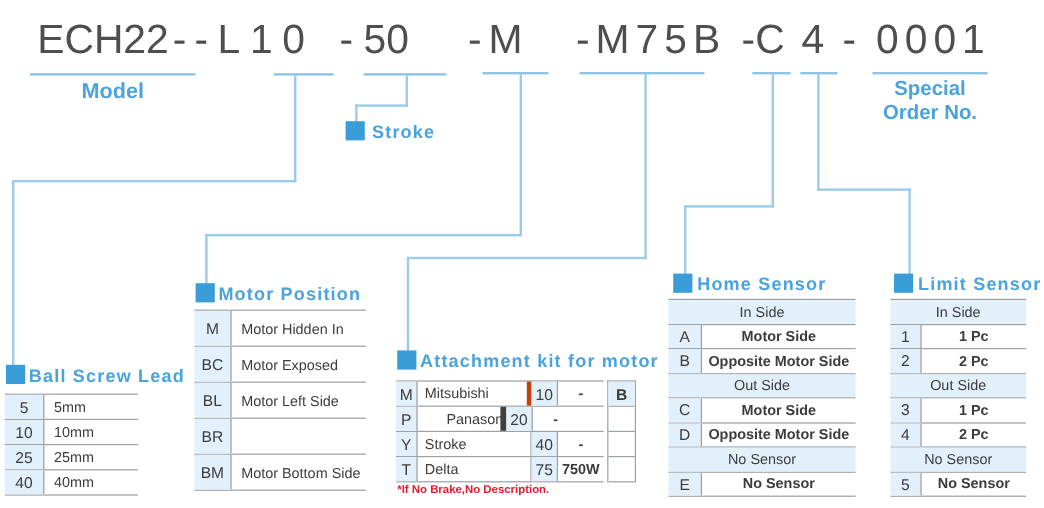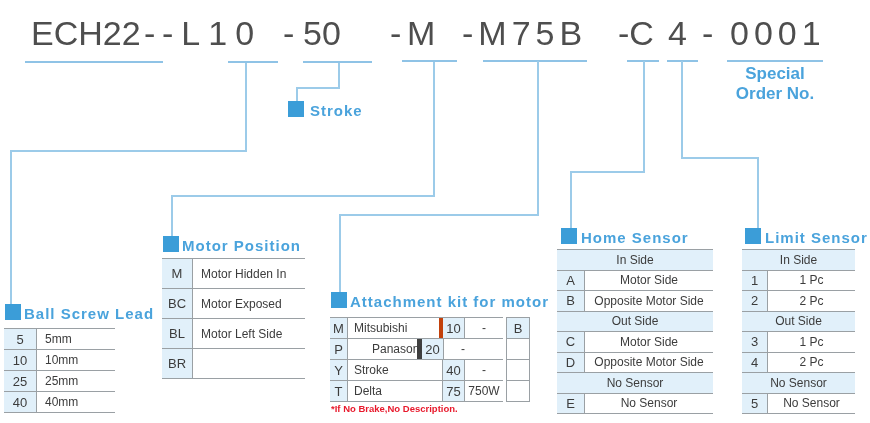--- a/index.html
+++ b/index.html
@@ -20,54 +20,55 @@
   .sq{position:absolute;width:16px;height:16px;background:#3b9dd8;}
   
   .stitle{position:absolute;color:#4aa3dc;font-weight:bold;font-size:15px;letter-spacing:1px;white-space:nowrap;}
   .toplabel{position:absolute;color:#4aa3dc;font-weight:bold;font-size:18px;text-align:center;}
   
   .tbl{position:absolute;border-top:1px solid #9aa0a4;font-size:12px;color:#3c3c3c;}
   .trow{display:flex;border-bottom:1px solid #9aa0a4;box-sizing:border-box;}
   .cell{display:flex;align-items:center;box-sizing:border-box;}
   .code{background:#e1f0fa;justify-content:center;border-right:1px solid #9aa0a4;font-size:13px;}
   .desc{padding-left:8px;}
-  .desc-c{justify-content:center;}
+  .desc-c{justify-content:center;font-weight:bold;}
   .grouphdr{background:#e1f0fa;justify-content:center;width:100%;}
   .bgblue{background:#e1f0fa;}
   .footnote{position:absolute;color:#e8192c;font-size:9.5px;font-weight:bold;white-space:nowrap;}
 </style>
 </head>
 <body>
 
 <div id="stage">
 
   <div>
     <span class="seg" style="left:31px">ECH22</span>
     <span class="seg" style="left:144px">-</span>
     <span class="seg ls8" style="left:162px">-L10</span>
     <span class="seg" style="left:283px">-</span>
     <span class="seg" style="left:303px">50</span>
     <span class="seg" style="left:390px">-</span>
     <span class="seg" style="left:407px">M</span>
-    <span class="seg ls5" style="left:462px">-M75B</span>
+    <span class="seg ls5" style="left:480px">-M75B</span>
     <span class="seg" style="left:618px">-C</span>
     <span class="seg" style="left:668px">4</span>
     <span class="seg" style="left:702px">-</span>
     <span class="seg ls5" style="left:730px">0001</span>
   </div>
 
   <div class="uline" style="left:25px;top:61px;width:138px"></div>
   <div class="uline" style="left:228px;top:61px;width:50px"></div>
   <div class="uline" style="left:303px;top:61px;width:69px"></div>
   <div class="uline" style="left:402px;top:60px;width:55px"></div>
   <div class="uline" style="left:483px;top:60px;width:104px"></div>
   <div class="uline" style="left:627px;top:60px;width:32px"></div>
   <div class="uline" style="left:667px;top:60px;width:31px"></div>
   <div class="uline" style="left:727px;top:60px;width:96px"></div>
 
+  <div class="toplabel" style="left:25px;top:66px;width:138px">Model</div>
   <div class="toplabel" style="left:727px;top:64px;width:96px;font-size:17px;line-height:20px">
     <div>Special</div>
     <div>Order No.</div>
   </div>
 
   <div class="lv" style="left:245px;top:63px;height:88px"></div>
   <div class="lh" style="left:10px;top:150px;width:237px"></div>
   <div class="lv" style="left:10px;top:150px;height:154px"></div>
 
   <div class="lv" style="left:338px;top:63px;height:26px"></div>
@@ -124,20 +125,24 @@
     <div class="trow" style="height:30px">
       <div class="cell code" style="width:31px">BC</div>
       <div class="cell desc" style="width:112px">Motor Exposed</div>
     </div>
     <div class="trow" style="height:30px">
       <div class="cell code" style="width:31px">BL</div>
       <div class="cell desc" style="width:112px">Motor Left Side</div>
     </div>
     <div class="trow" style="height:30px">
       <div class="cell code" style="width:31px">BR</div>
+    </div>
+    <div class="trow" style="height:30px">
+      <div class="cell code" style="width:31px">BM</div>
+      <div class="cell desc" style="width:112px">Motor Bottom Side</div>
     </div>
   </div>
 
   <div class="sq" style="left:331px;top:292px"></div>
   <div class="stitle" style="left:350px;top:293px">Attachment kit for motor</div>
   <div class="tbl" style="left:330px;top:317px;width:173px">
     <div class="trow" style="height:21px">
       <div class="cell code" style="width:18px">M</div>
       <div class="cell desc" style="width:95px;border-right:4px solid #c2410c;padding-left:6px">Mitsubishi</div>
       <div class="cell code" style="width:22px">10</div>

